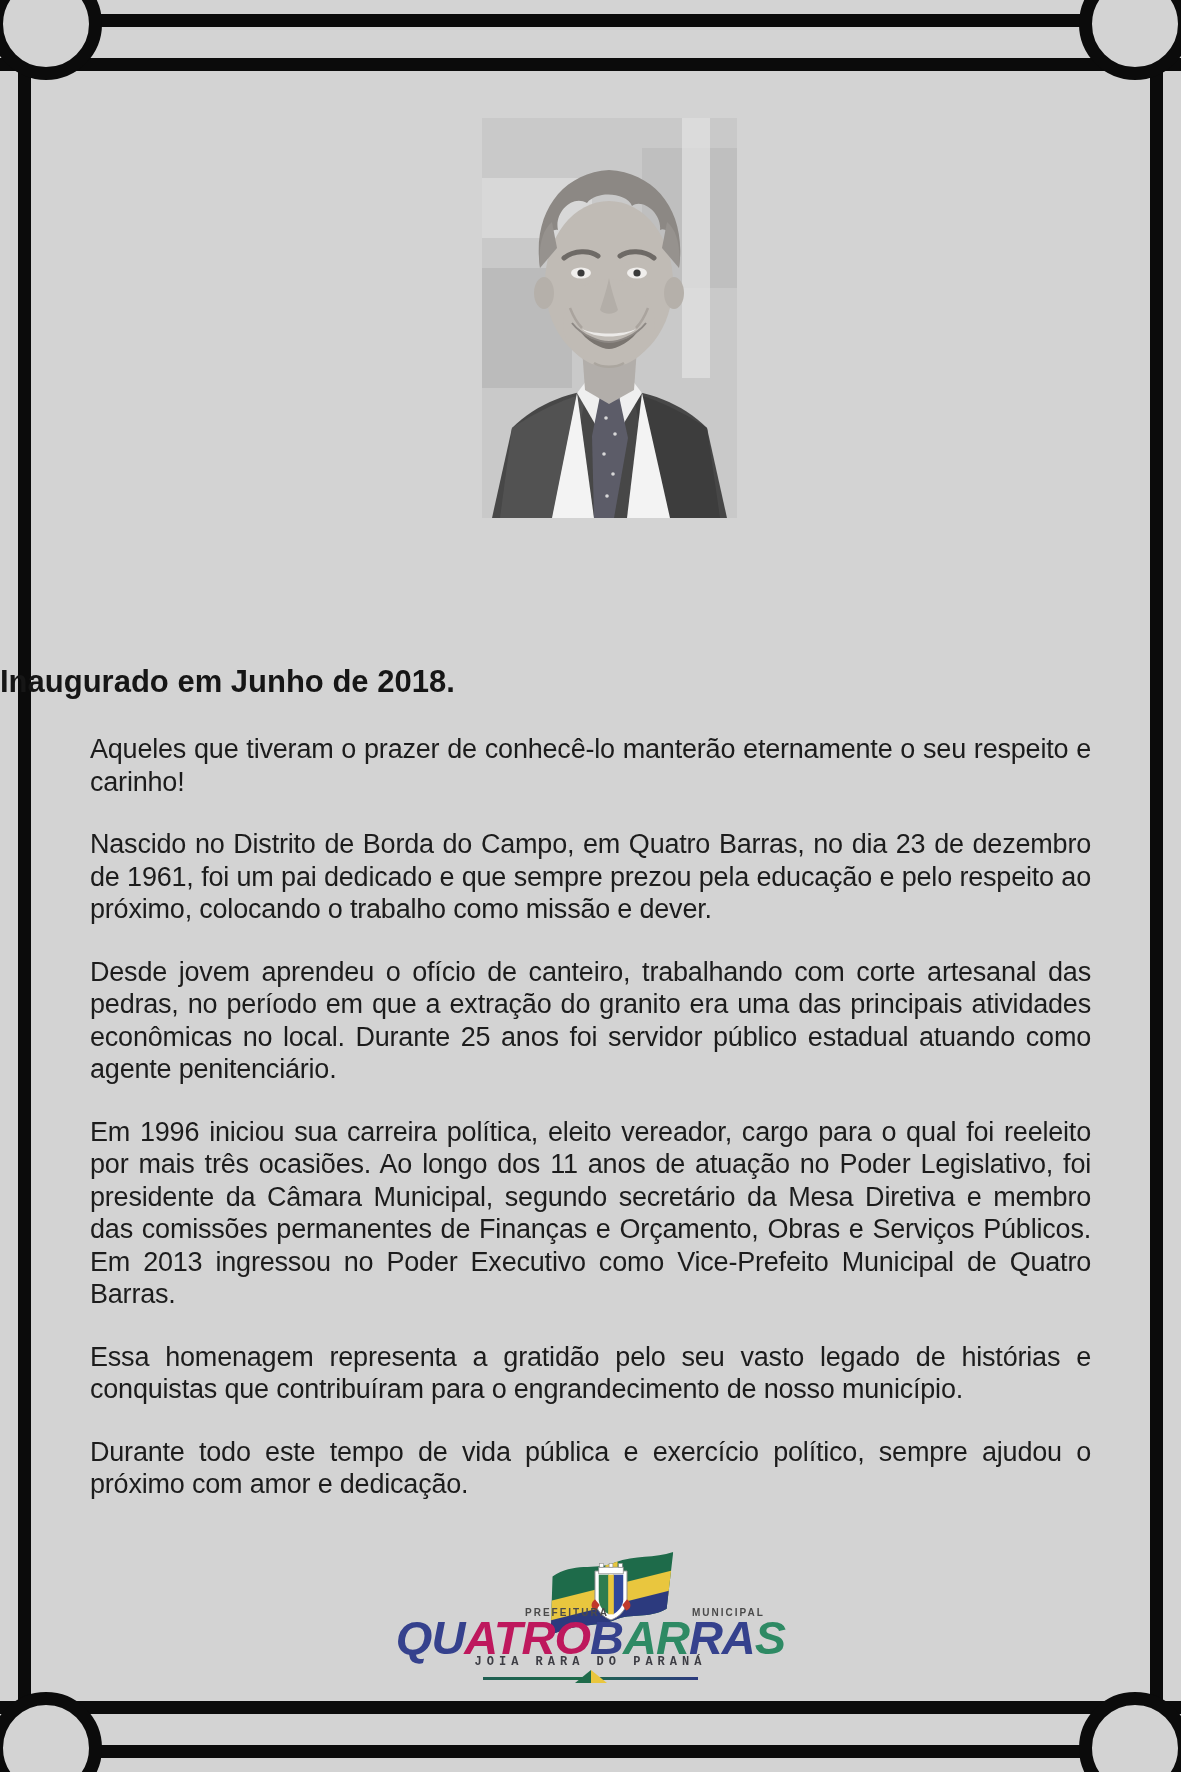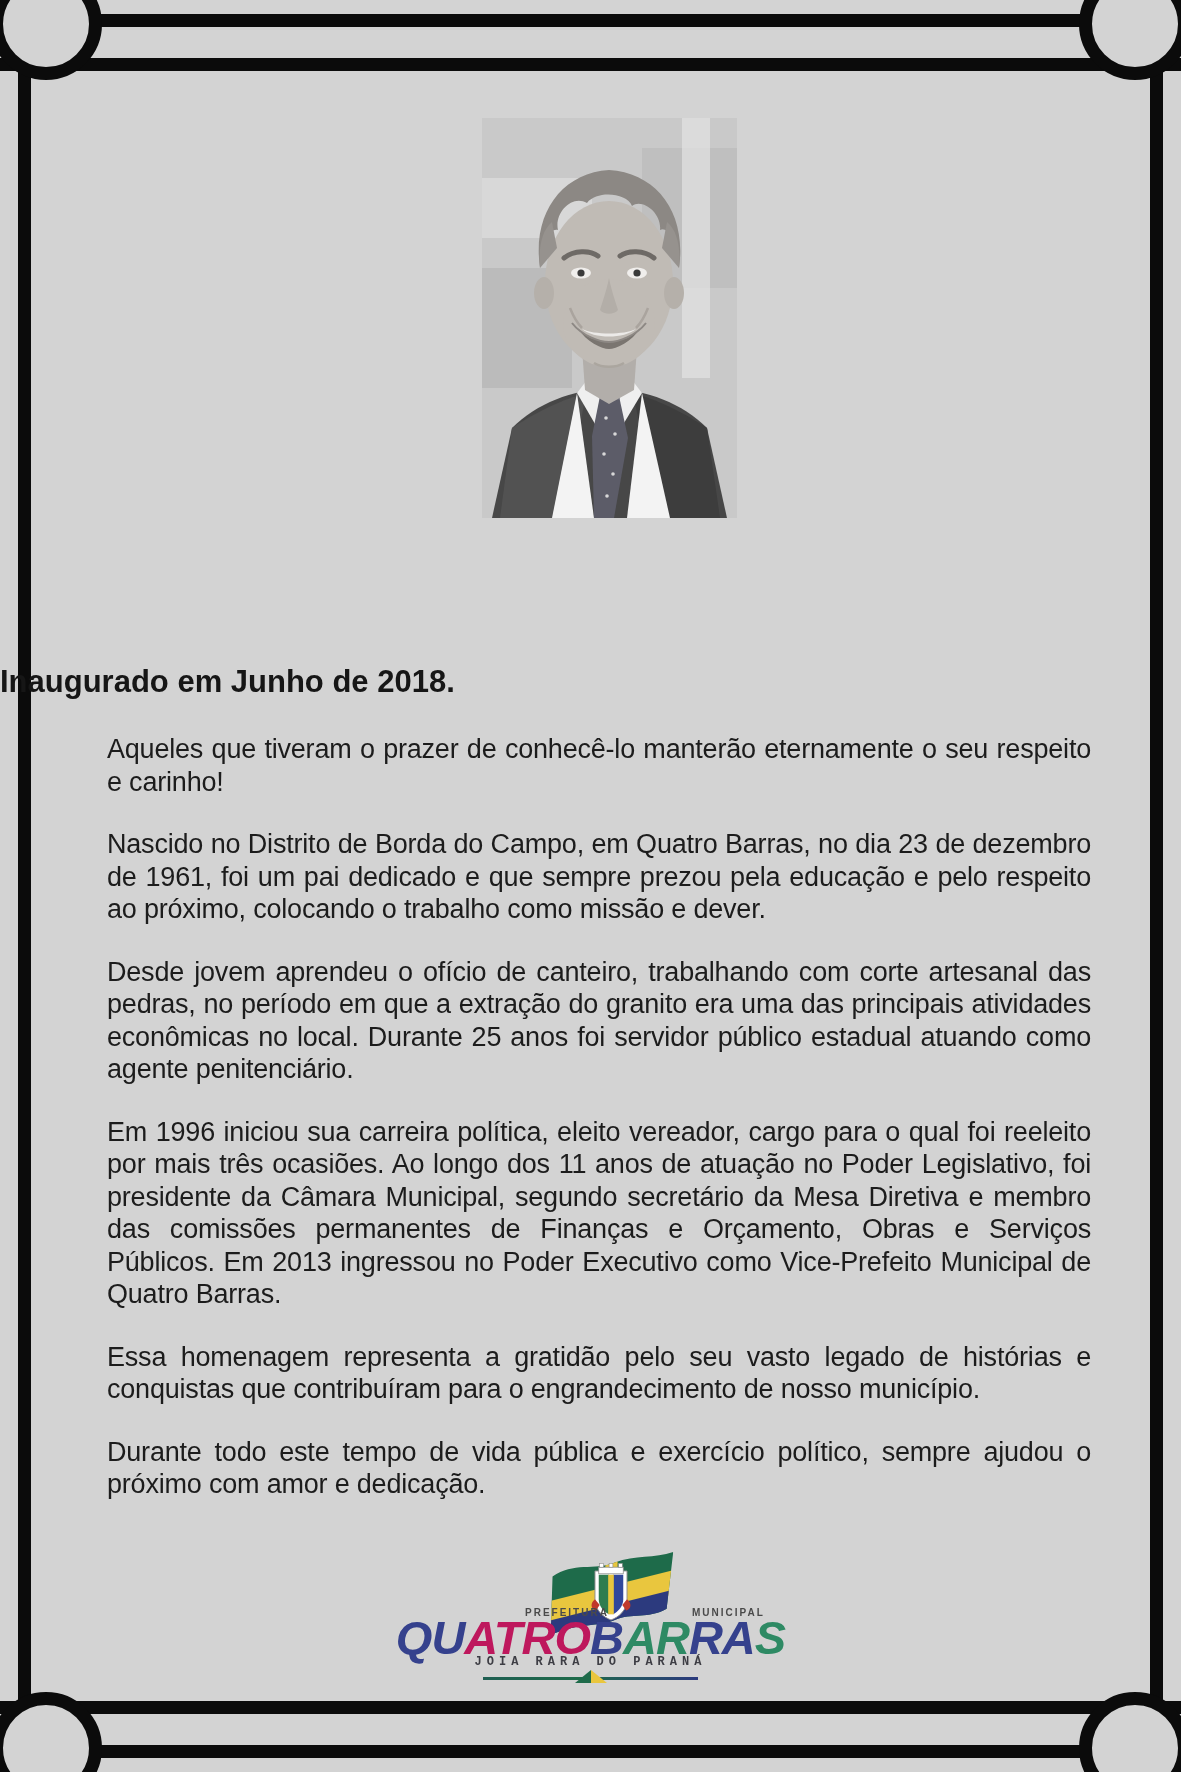--- a/index.html
+++ b/index.html
@@ -30,21 +30,21 @@
   .subtitle{
     position:absolute;left:0;top:664px;width:1181px;
     text-align:left;color:#161616;
     font-weight:bold;font-size:31px;line-height:36px;
   }
   
   .bodytext{
     position:absolute;left:90px;top:733px;width:1001px;
     color:#1c1c1c;font-size:27px;line-height:32.5px;
   }
-  .bodytext p{margin:0 0 30px 17px;text-align:justify;letter-spacing:-0.2px;}
+  .bodytext p{margin:0 0 30px 0;text-align:justify;letter-spacing:-0.2px;}
   
   .logo{position:absolute;left:0;top:1540px;width:1181px;height:160px;}
   .logo-flag{position:absolute;left:545px;top:8px;width:132px;height:94px;}
   .logo-small{
     position:absolute;top:67px;font-size:10px;font-weight:bold;
     letter-spacing:2px;color:#4a4a4a;
   }
   .logo-small.pref{left:525px;}
   .logo-small.muni{left:680px;margin-left:12px;}
   .logo-name{

